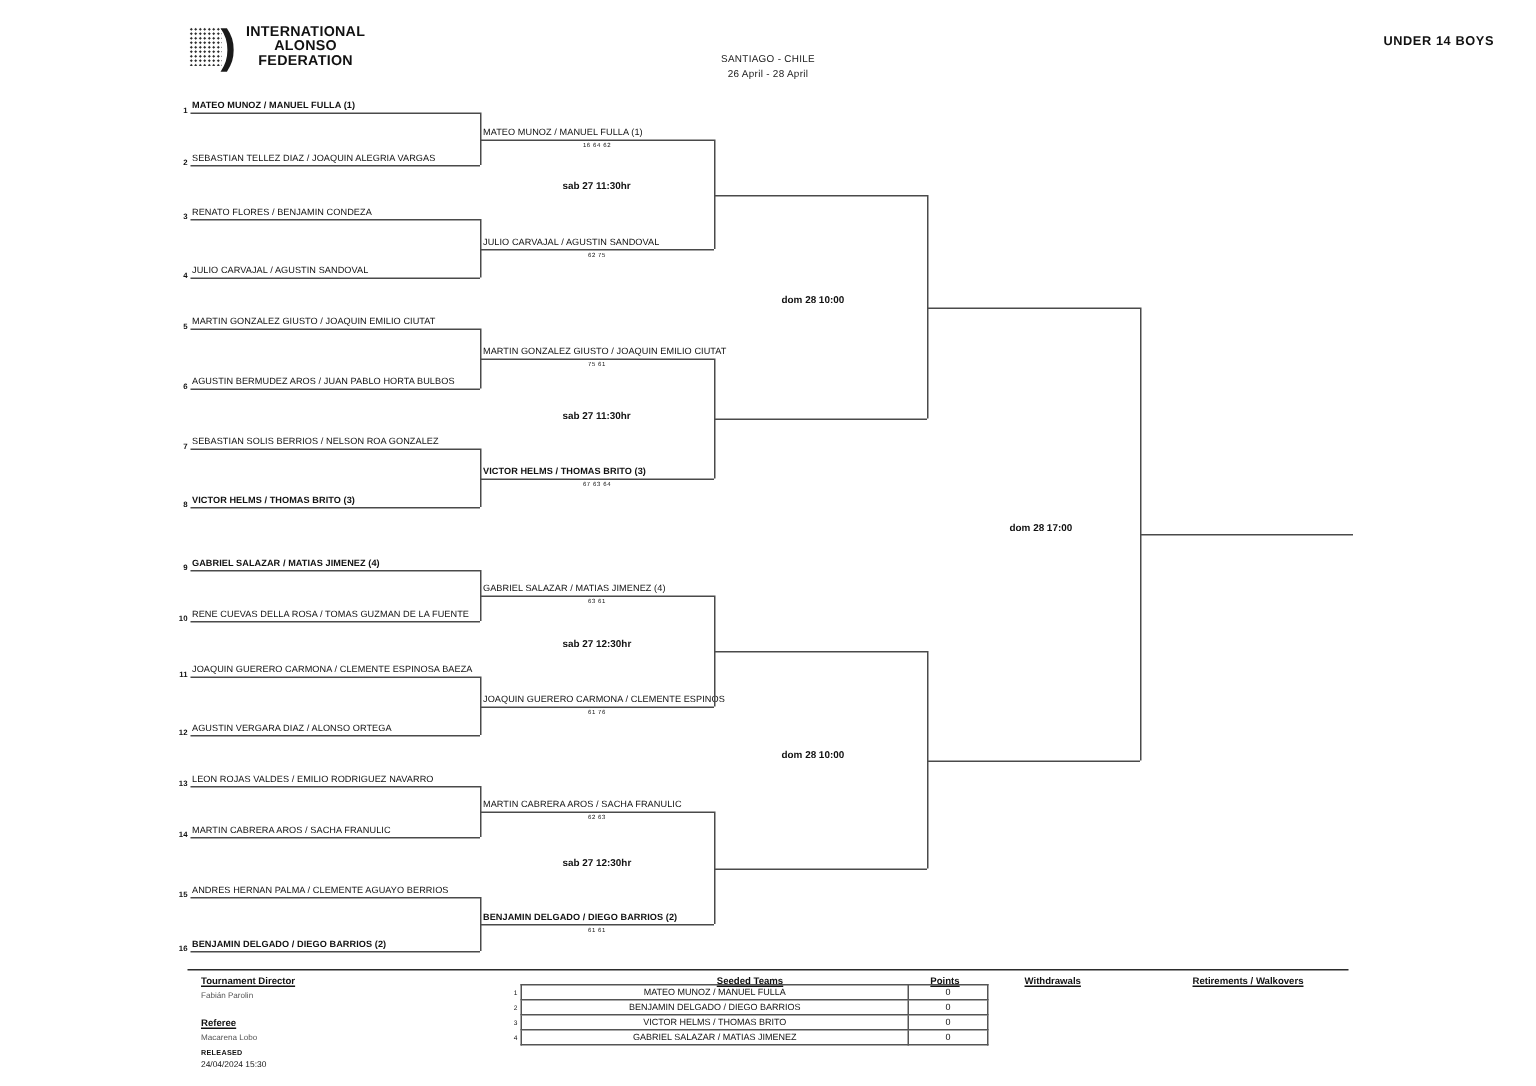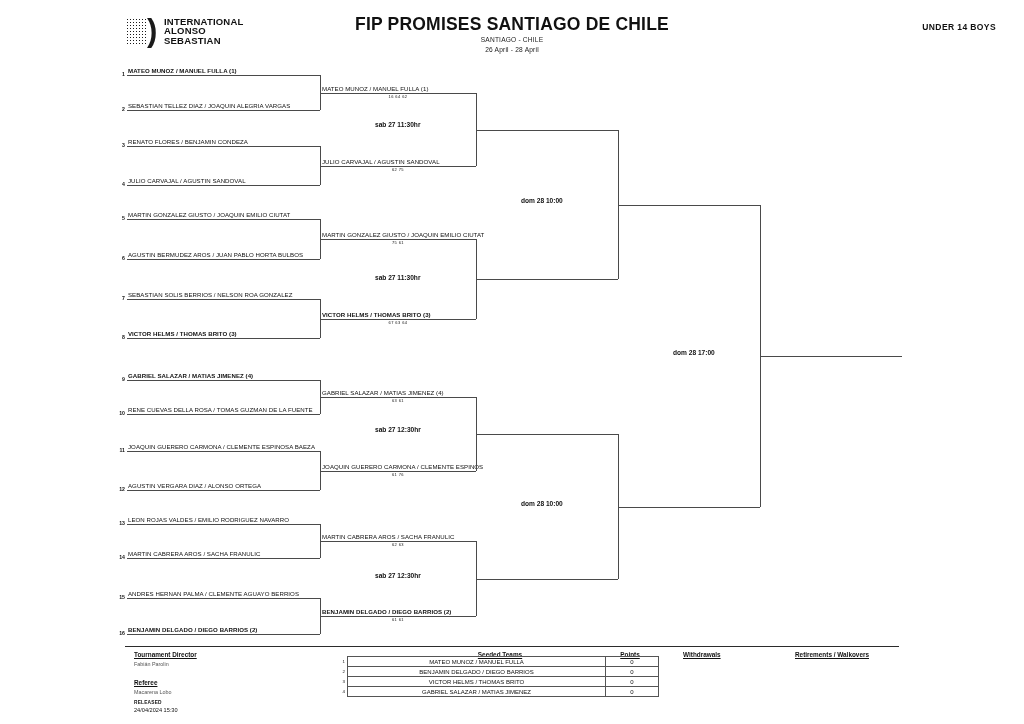--- a/index.html
+++ b/index.html
@@ -18,21 +18,21 @@
   .logo-mark{width:34px;height:34px;position:relative;}
   .logo-mark .dots{
     position:absolute;left:1px;top:4px;width:22px;height:26px;
     background-image:radial-gradient(#1a1a1a 38%, transparent 40%);
     background-size:3px 3px;
   }
   .logo-mark .paren{
     position:absolute;left:22px;top:2px;font-size:31px;line-height:30px;font-weight:700;color:#1a1a1a;
   }
   .logo-text{font-size:9.5px;line-height:9.6px;font-weight:700;letter-spacing:.2px;color:#111;}
-  .logo-text div{white-space:nowrap;}
+  .logo-text div{white-space:nowrap;text-align:center;}
 
   .title{
     position:absolute;left:0;top:14px;width:1024px;text-align:center;
     font-size:17.5px;font-weight:700;letter-spacing:.2px;
   }
   .subtitle{
     position:absolute;left:0;top:36px;width:1024px;text-align:center;
     font-size:6.6px;letter-spacing:.2px;color:#222;
   }
   .subtitle2{
@@ -84,25 +84,24 @@
 <div class="page">
 
   <div class="logo-wrap">
     <div class="logo-mark">
       <div class="dots"></div>
         <div class="paren">)</div>
     </div>
     <div class="logo-text">
       <div>INTERNATIONAL</div>
       <div>ALONSO</div>
-      <div>SEBASTIAN</div>
+      <div>FEDERATION</div>
     </div>
   </div>
 
-  <div class="title">FIP PROMISES SANTIAGO DE CHILE</div>
   <div class="subtitle">SANTIAGO - CHILE</div>
   <div class="subtitle2">26 April - 28 April</div>
   <div class="category">UNDER 14 BOYS</div>
 
   <div id="bracket">
       <div class="seedno" style="left: 113px; top: 71px;">1</div>
       <div class="slot bold" style="left: 128px; top: 67px;">MATEO MUNOZ / MANUEL FULLA (1)</div>
       <div class="hline" style="left: 127px; top: 75px; width: 193px;"></div>
       <div class="seedno" style="left: 113px; top: 106px;">2</div>
       <div class="slot" style="left: 128px; top: 102px;">SEBASTIAN TELLEZ DIAZ / JOAQUIN ALEGRIA VARGAS</div>

